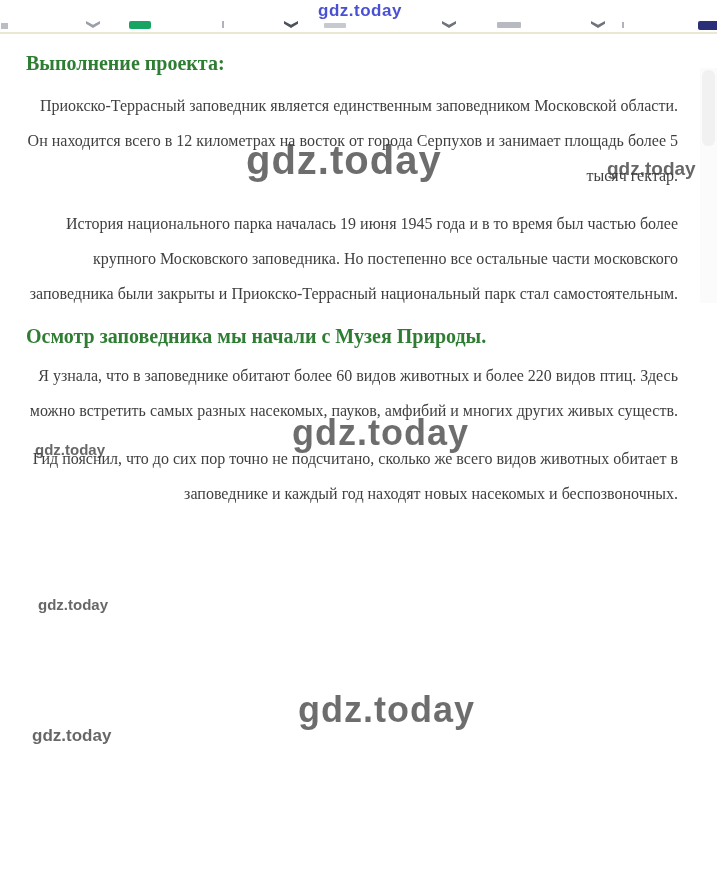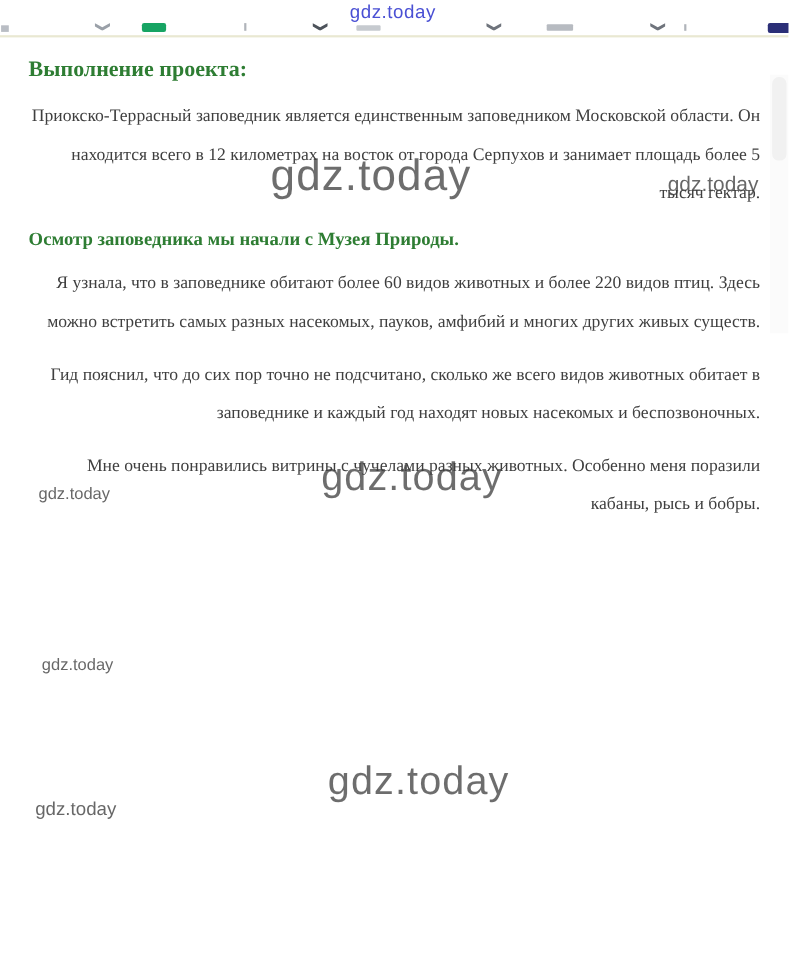--- a/index.html
+++ b/index.html
@@ -29,42 +29,42 @@
   .tf6{left:324px;bottom:4px;width:22px;height:5px;background:#c6cacf;border-radius:1px;}
   .tf7{left:442px;bottom:4px;background:#6f747c;}
   .tf8{left:497px;bottom:4px;width:24px;height:6px;background:#b7bbc1;border-radius:1px;}
   .tf9{left:591px;bottom:4px;background:#6f747c;}
   .tf10{left:622px;bottom:4px;width:2px;height:6px;background:#b0b4ba;}
   .tf11{left:698px;bottom:2px;width:21px;height:9px;}
   
   .wm{
     position:absolute;
     font-family:"Liberation Sans","DejaVu Sans",sans-serif;
-    font-weight:400;white-space:nowrap;pointer-events:none;
+    font-weight:700;white-space:nowrap;pointer-events:none;
   }
   .wm-blue{left:318px;top:1px;font-size:17px;letter-spacing:.5px;}
   .wm-lg{color:rgba(20,20,20,.62);letter-spacing:1px;}
   .wm-sm{color:rgba(60,60,60,.78);}
   .wm2{left:246px;top:138px;font-size:40px;}
   .wm3{left:607px;top:158px;font-size:19px;}
   .wm4{left:292px;top:412px;font-size:36px;}
   .wm5{left:35px;top:441px;font-size:15px;}
   .wm6{left:38px;top:596px;font-size:15px;}
   .wm7{left:298px;top:689px;font-size:36px;}
   .wm8{left:32px;top:726px;font-size:17px;}
   
   .content{
     position:absolute;left:0;top:34px;width:717px;
-    padding:16px 26px 0 26px;box-sizing:border-box;
+    padding:16px 39px 0 26px;box-sizing:border-box;
   }
   .content h1{
     margin:0 0 12px 0;font-size:20px;line-height:26px;font-weight:bold;
   }
   .content h2{
-    margin:8px 0 10px 0;font-size:17px;line-height:24px;font-weight:bold;
+    margin:8px 0 10px 0;font-size:20px;line-height:24px;font-weight:bold;
   }
   .content p{
     margin:0 0 13px 0;font-size:16px;line-height:35px;
     text-align:right;
   }
   
   .scroll-track{
     position:absolute;right:0;top:68px;width:17px;height:235px;
     background:#fbfbfb;
   }
@@ -97,23 +97,23 @@
   <div class="wm wm-sm wm3">gdz.today</div>
   <div class="wm wm-lg wm4">gdz.today</div>
   <div class="wm wm-sm wm5">gdz.today</div>
   <div class="wm wm-sm wm6">gdz.today</div>
   <div class="wm wm-lg wm7">gdz.today</div>
   <div class="wm wm-sm wm8">gdz.today</div>
 
   <main class="content" style="color: rgb(63, 63, 63);">
     <h1 style="color: rgb(46, 125, 51);">Выполнение проекта:</h1>
     <p>Приокско-Террасный заповедник является единственным заповедником Московской области. Он находится всего в 12 километрах на восток от города Серпухов и занимает площадь более 5 тысяч гектар.</p>
+    <p>История национального парка началась 19 июня 1945 года и в то время был частью более крупного Московского заповедника. Но постепенно все остальные части московского заповедника были закрыты и Приокско-Террасный национальный парк стал самостоятельным.</p>
     <h2 style="color: rgb(46, 125, 51);">Осмотр заповедника мы начали с Музея Природы.</h2>
     <p>Я узнала, что в заповеднике обитают более 60 видов животных и более 220 видов птиц. Здесь можно встретить самых разных насекомых, пауков, амфибий и многих других живых существ.</p>
     <p>Гид пояснил, что до сих пор точно не подсчитано, сколько же всего видов животных обитает в заповеднике и каждый год находят новых насекомых и беспозвоночных.</p>
-    <p>Мне очень понравились витрины с чучелами разных животных. Особенно меня поразили кабаны, рысь и бобры.</p>
   </main>
 
   <div class="scroll-track">
     <div class="scroll-thumb"></div>
   </div>
 
 </div>
 
 </body></html>

